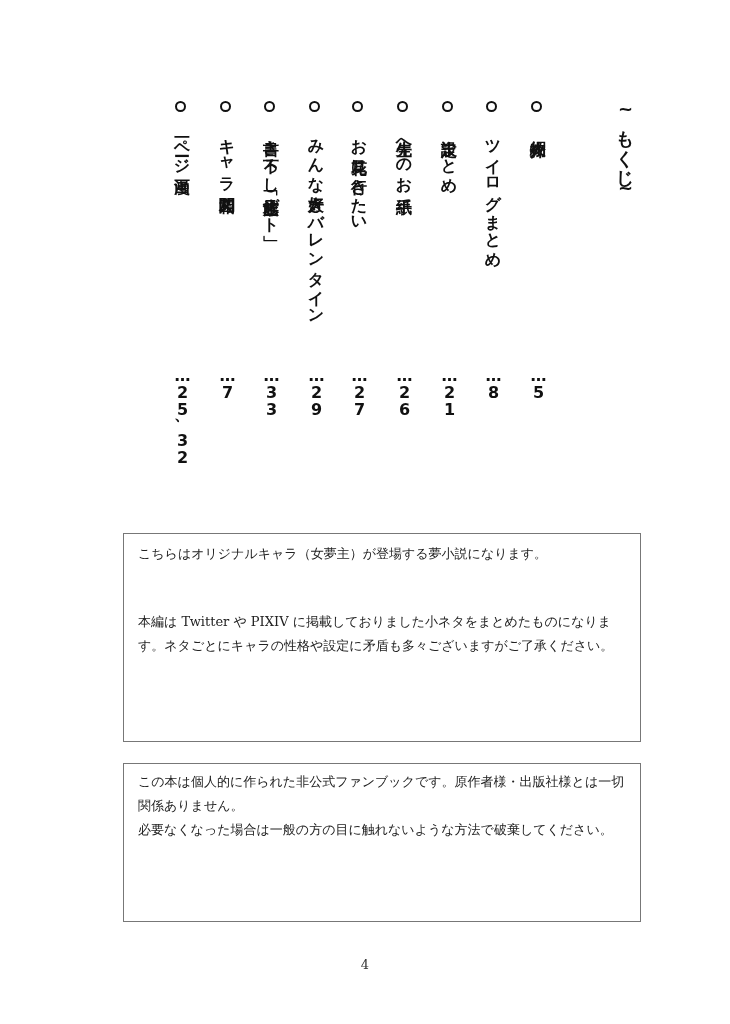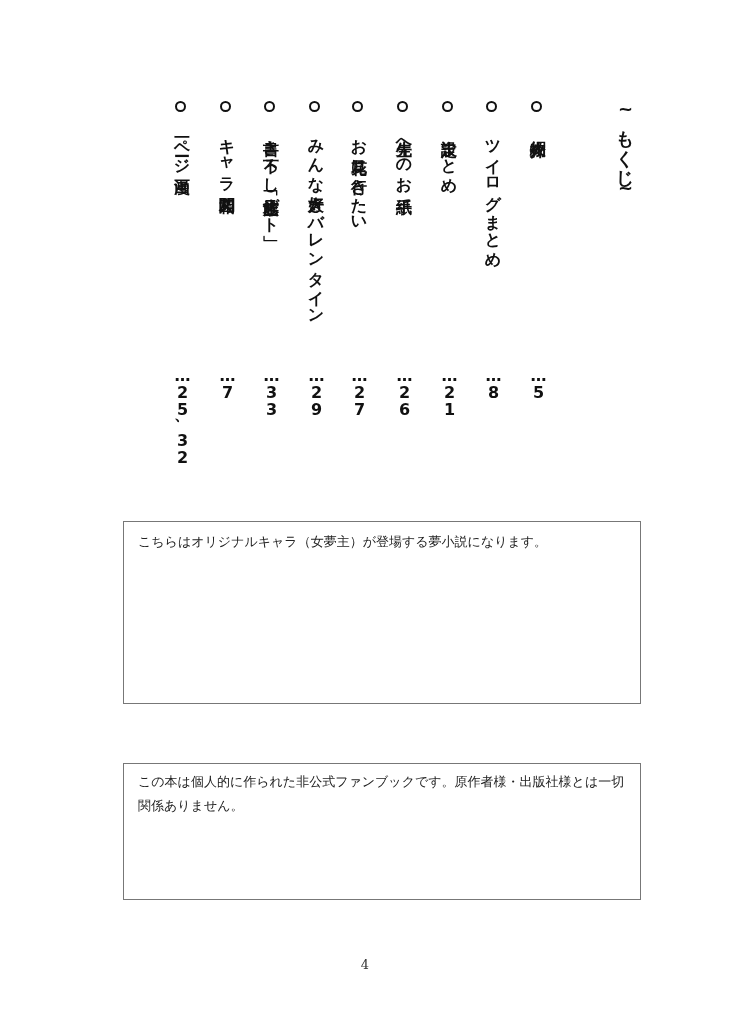--- a/index.html
+++ b/index.html
@@ -35,22 +35,22 @@
 
     .note-box {
       position: absolute; left: 123px; width: 518px;
       border: 1.5px solid #777; box-sizing: border-box;
       padding: 8px 12px 8px 14px;
       font-family: "DejaVu Serif", serif; font-size: 13px; line-height: 24px;
       color: #222;
     }
     .note-box p { margin: 0; }
     .note-box .gap { height: 22px; }
-    #box1 { top: 521px; height: 183px; }
-    #box2 { top: 763px; height: 137px; padding-top: 6px; }
+    #box1 { top: 533px; height: 209px; }
+    #box2 { top: 763px; height: 159px; padding-top: 6px; }
 
     .page-number {
       position: absolute; left: 0; width: 730px; top: 957px; text-align: center;
       font-family: "DejaVu Serif", serif; font-size: 13px; color: #333;
     }
   </style>
 </head>
 <body>
 
 <div class="page">
@@ -100,20 +100,22 @@
   <div class="toc-col" style="left:169px">
     <span class="toc-bullet"></span>
     <span class="toc-label">一ページ漫画</span>
     <span class="toc-page">…25、32</span>
   </div>
 
   <div class="note-box" id="box1">
     <p>こちらはオリジナルキャラ（女夢主）が登場する夢小説になります。</p>
     <div class="gap"></div>
     <div class="gap"></div>
+    <p>本編は Twitter や PIXIV に掲載しておりました小ネタをまとめたものになります。ネタごとにキャラの性格や設定に矛盾も多々ございますがご了承ください。</p>
   </div>
 
   <div class="note-box" id="box2">
     <p>この本は個人的に作られた非公式ファンブックです。原作者様・出版社様とは一切関係ありません。</p>
+    <p>必要なくなった場合は一般の方の目に触れないような方法で破棄してください。</p>
   </div>
 
   <div class="page-number">4</div>
 </div>
 
 </body></html>

